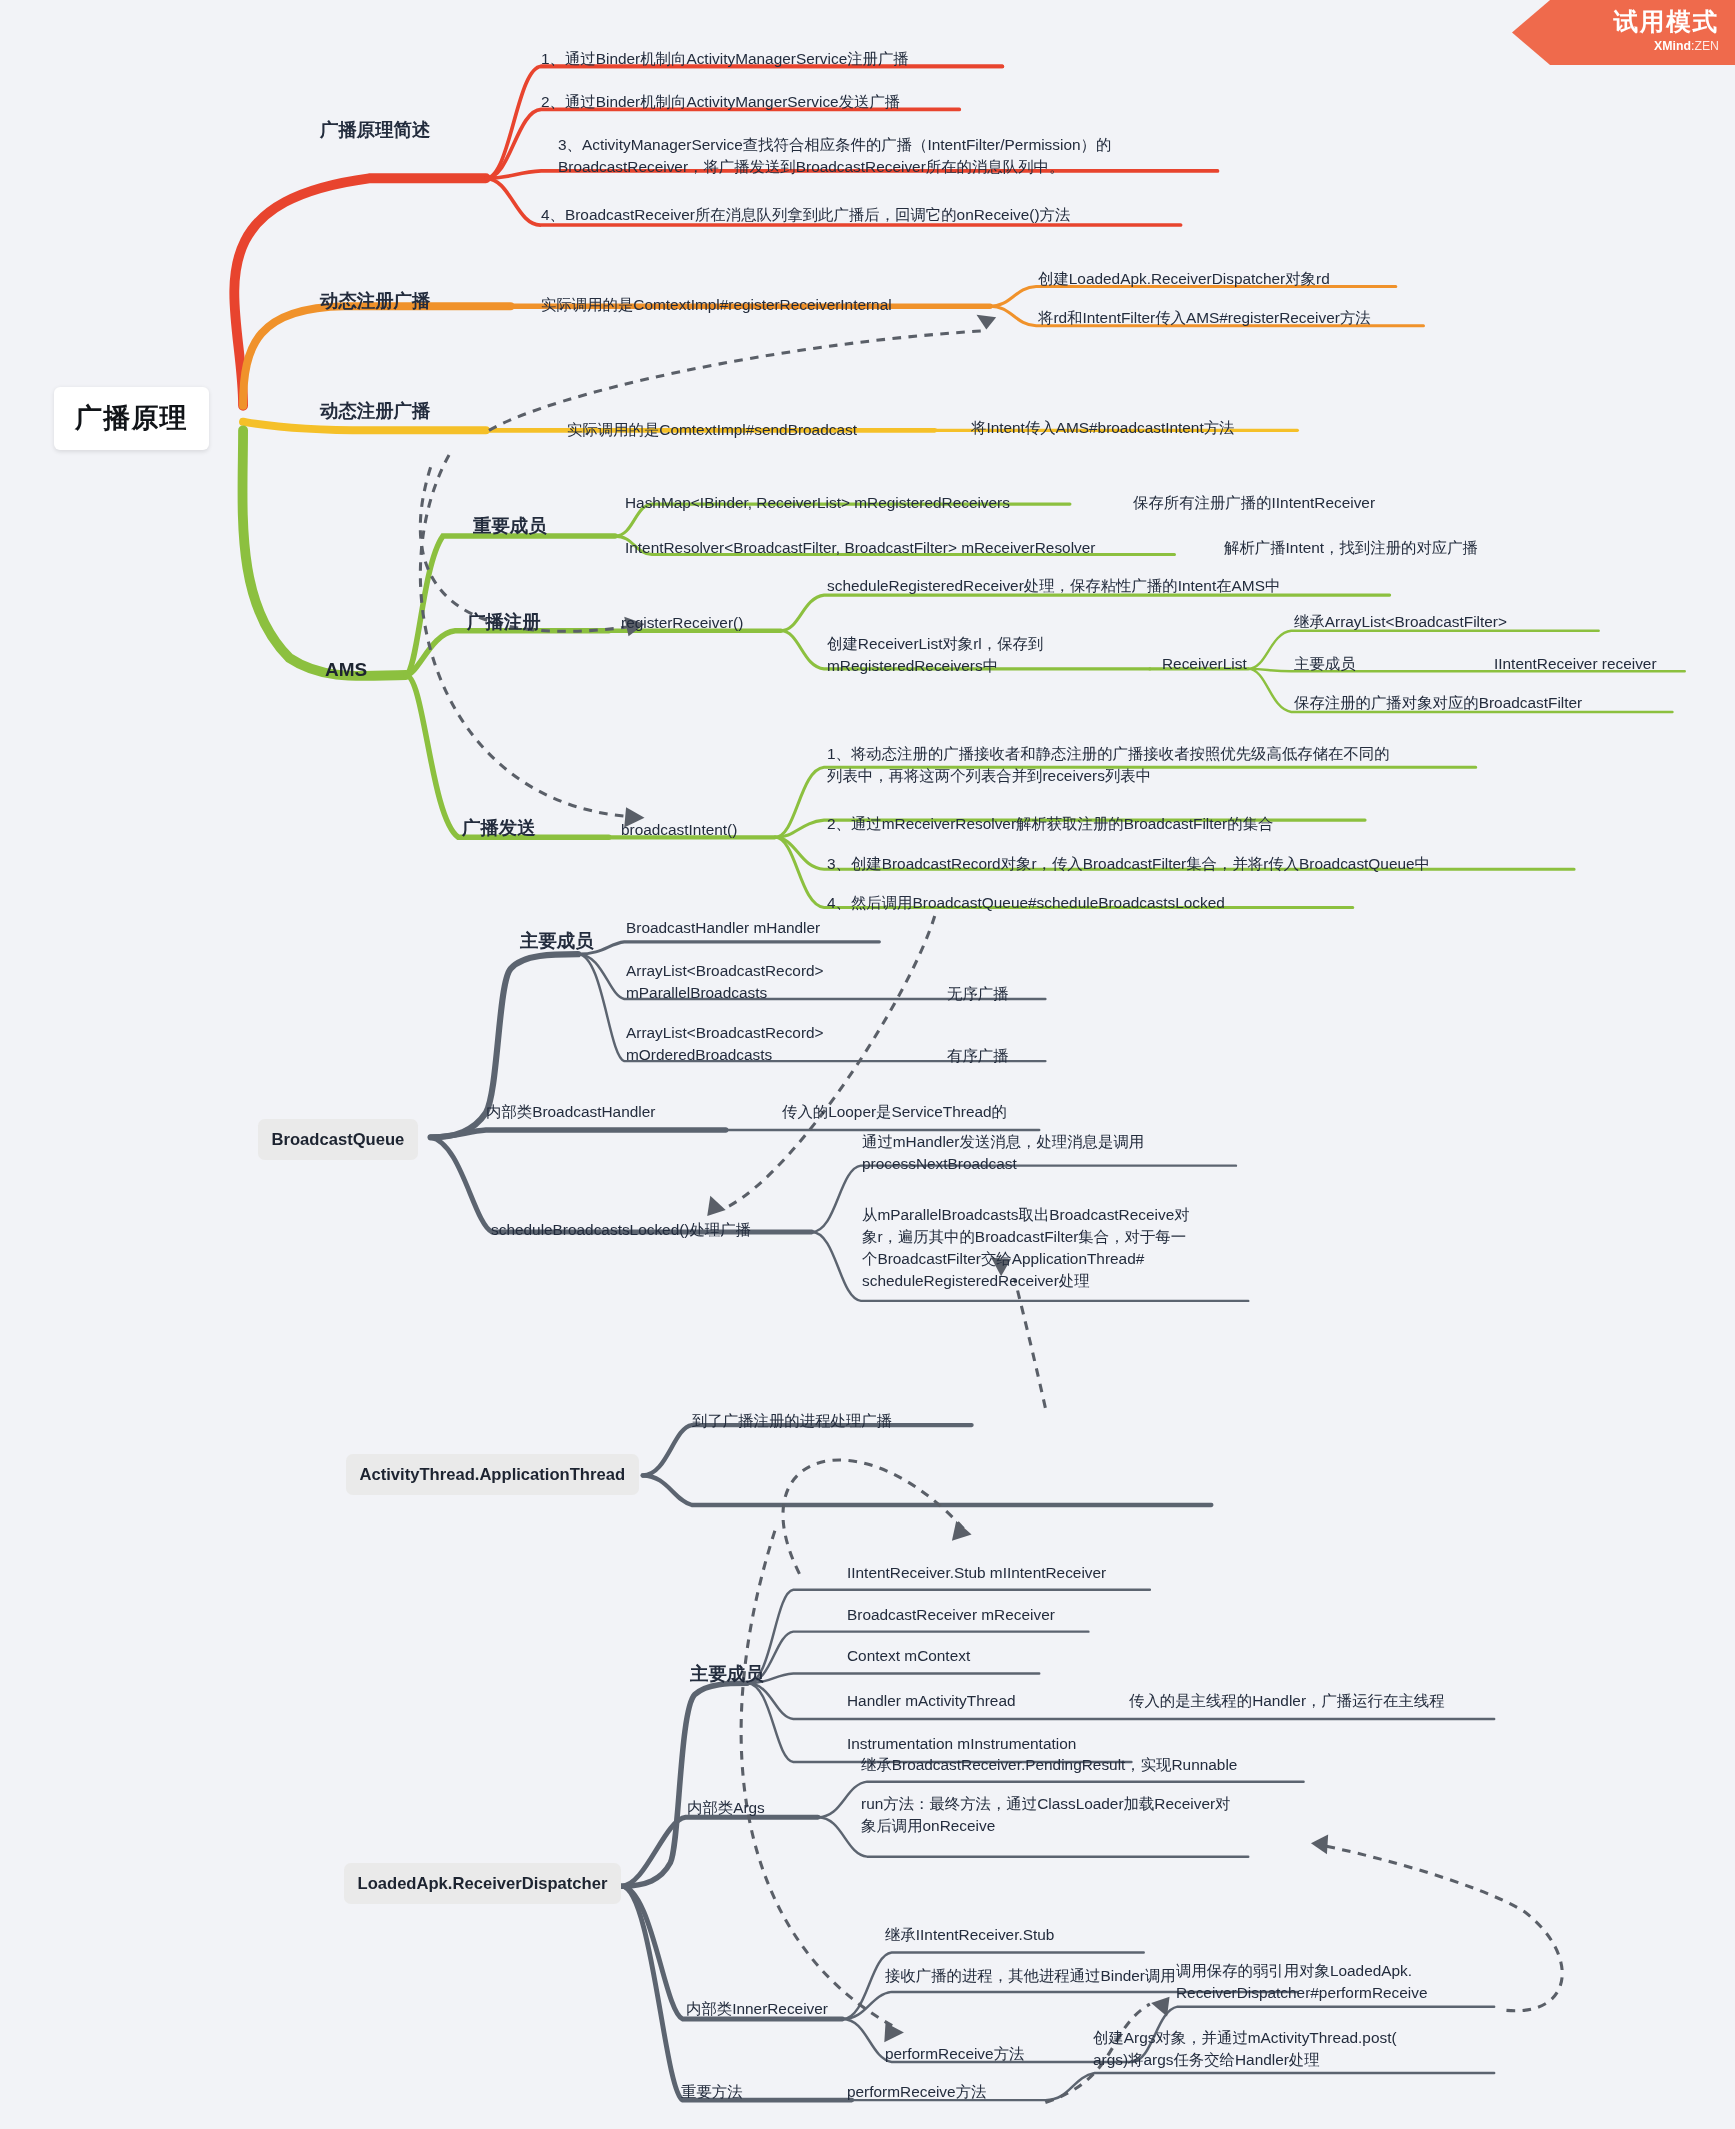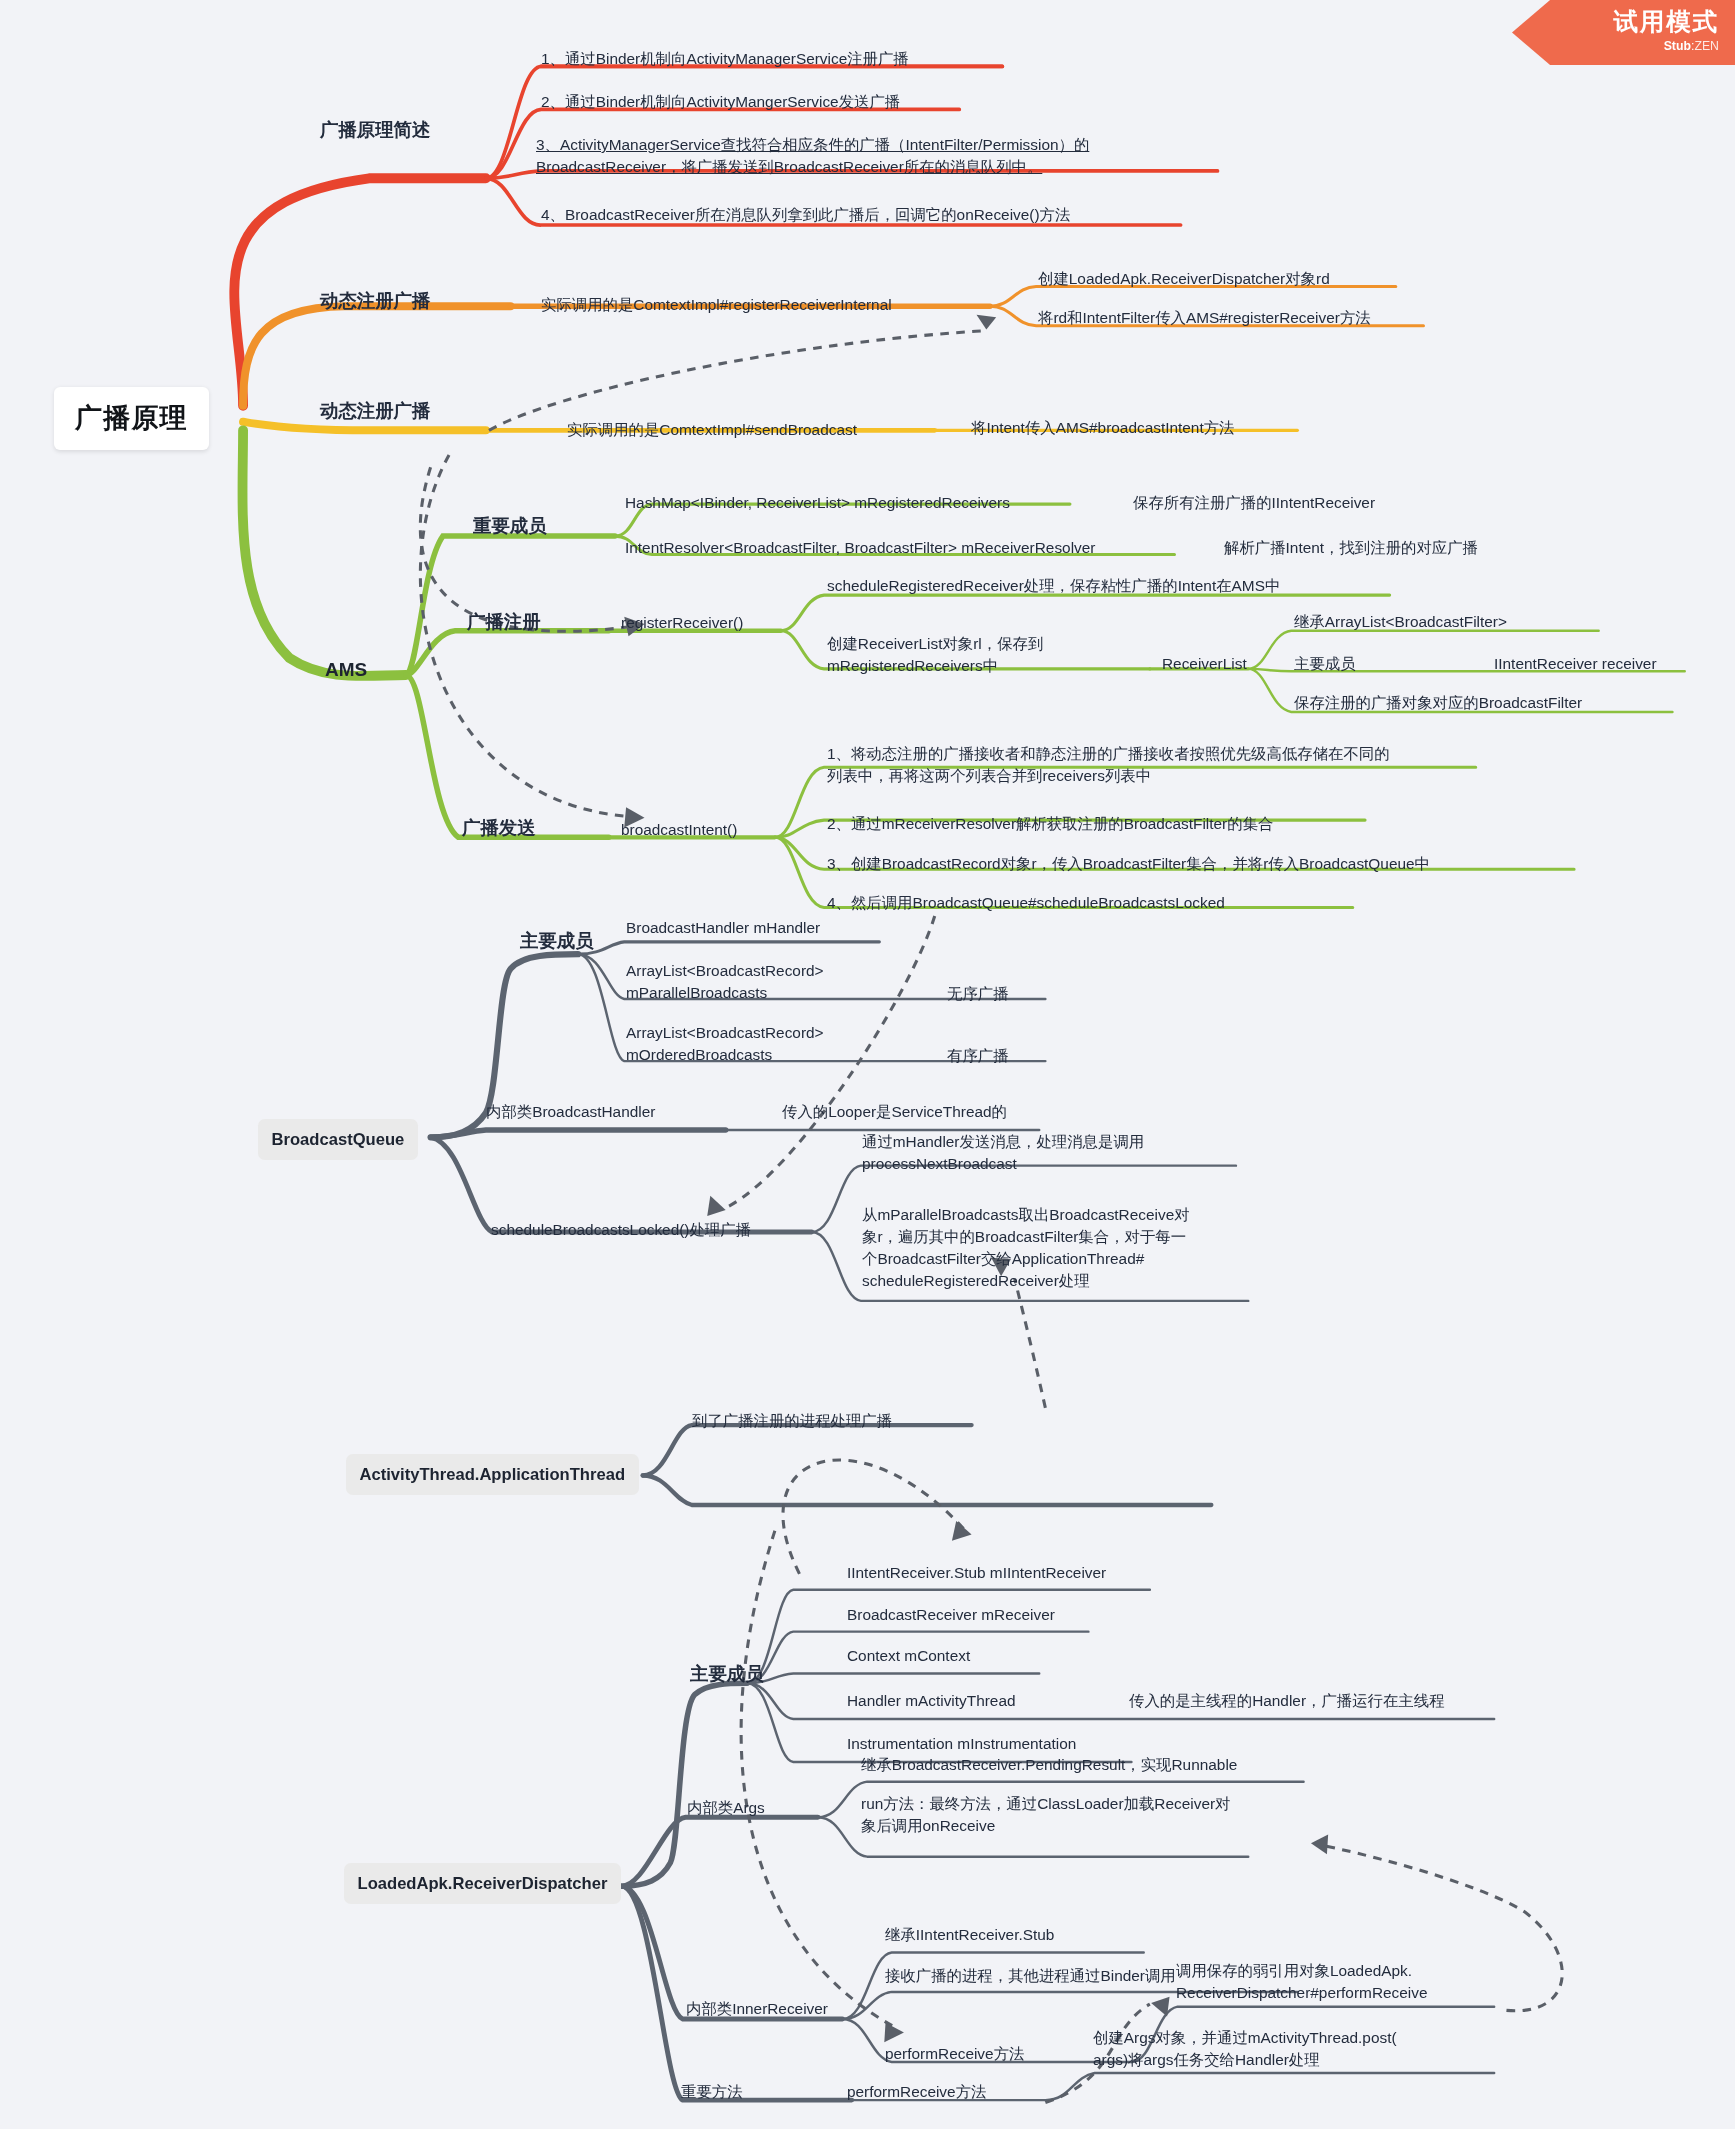--- a/index.html
+++ b/index.html
@@ -161,31 +161,31 @@
       <polygon points="2132,2998 2160,2984 2158,3016"></polygon>
       <polygon points="1604,536 1620,516 1588,512"></polygon>
     </g>
   </svg>
 
   <div style="position:absolute;right:0;top:0;width:224px;height:65px;background:#ef6a4c;
               clip-path:polygon(17% 0, 100% 0, 100% 100%, 17% 100%, 0 50%);
               display:flex;flex-direction:column;align-items:flex-end;justify-content:center;padding-right:17px;">
     <div style="color:#fff;font-size:24.6px;font-weight:bold;letter-spacing:1.8px;line-height:1;">试用模式</div>
     <div style="color:#fff;font-size:12.3px;line-height:1.5;margin-top:2.5px;">
-      <span style="font-weight:bold;">Stub</span><span>:</span><span style="opacity:.85;">ZEN</span>
+      <span style="font-weight:bold;">XMind</span><span>:</span><span style="opacity:.85;">ZEN</span>
     </div>
   </div>
 
   <div class="node root" style="left:54px;top:387px;">广播原理</div>
 
   <div class="node t1" style="left:320px;top:117px;">广播原理简述</div>
 
   <div class="node t2" style="left:541px;top:48px;">1、通过Binder机制向ActivityManagerService注册广播</div>
   <div class="node t2" style="left:541px;top:91px;">2、通过Binder机制向ActivityMangerService发送广播</div>
-  <div class="node t2" style="left:536px;top:134px;text-decoration:underline;">3、ActivityManagerService查找符合相应条件的广播（IntentFilter/Permission）的
+  <div class="node t2" style="left:558px;top:134px;">3、ActivityManagerService查找符合相应条件的广播（IntentFilter/Permission）的
 BroadcastReceiver，将广播发送到BroadcastReceiver所在的消息队列中。</div>
   <div class="node t2" style="left:541px;top:204px;">4、BroadcastReceiver所在消息队列拿到此广播后，回调它的onReceive()方法</div>
 
   <div class="node t1" style="left:320px;top:288px;">动态注册广播</div>
   <div class="node t3" style="left:541px;top:294px;">实际调用的是ComtextImpl#registerReceiverInternal</div>
   <div class="node t3" style="left:1038px;top:268px;">创建LoadedApk.ReceiverDispatcher对象rd</div>
   <div class="node t3" style="left:1038px;top:307px;">将rd和IntentFilter传入AMS#registerReceiver方法</div>
 
   <div class="node t1" style="left:320px;top:398px;">动态注册广播</div>
   <div class="node t3" style="left:567px;top:419px;text-align:right;">实际调用的是ComtextImpl#sendBroadcast</div>

